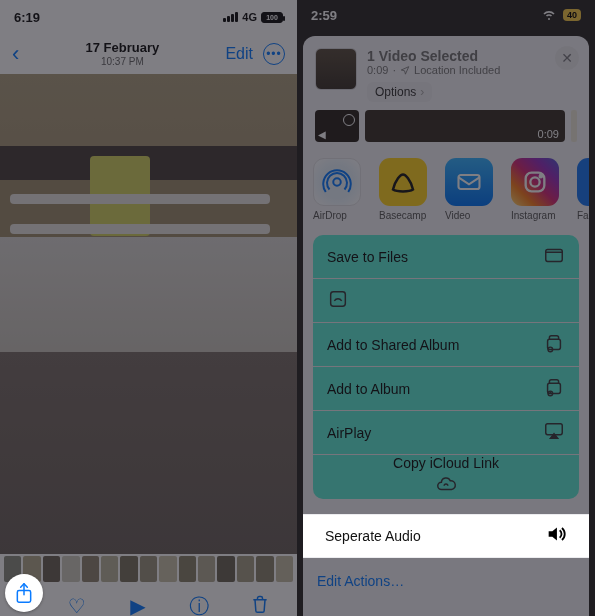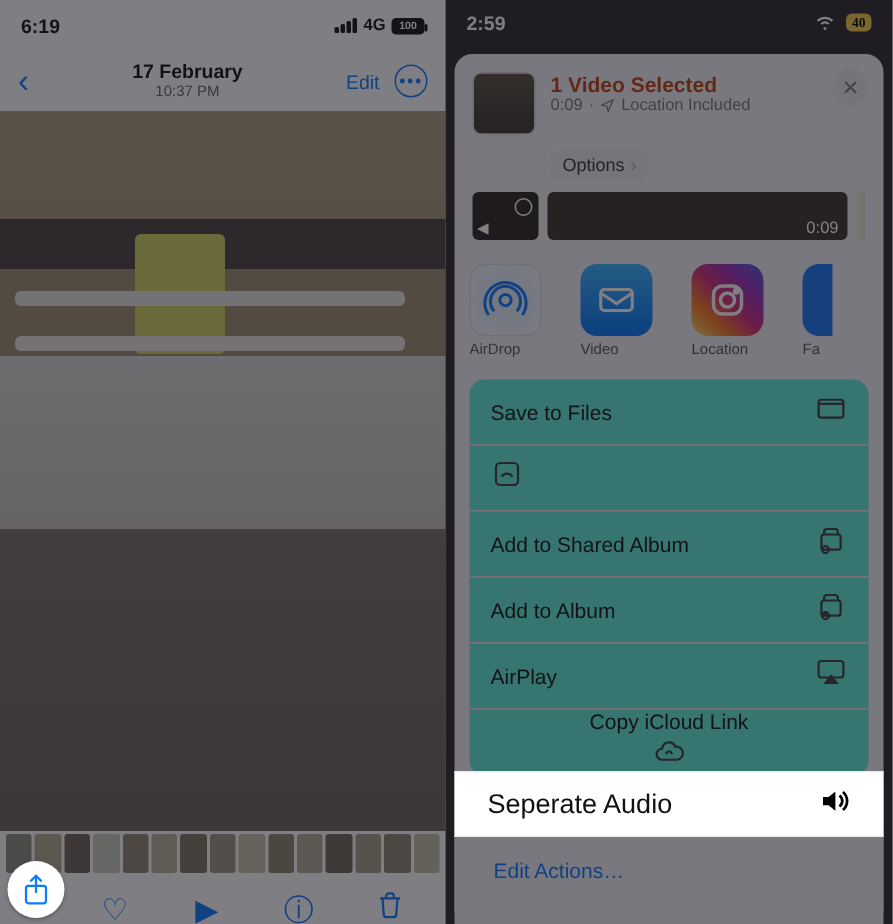--- a/index.html
+++ b/index.html
@@ -17,48 +17,48 @@
   .sig span:nth-child(1){height:4px} .sig span:nth-child(2){height:6px} .sig span:nth-child(3){height:8px} .sig span:nth-child(4){height:10px}
   .batt { border:1px solid #111; border-radius:3px; width:22px; height:11px; position:relative; background:#111; color:#fff; font-size:7px; display:flex;align-items:center;justify-content:center; }
   .batt::after{content:"";position:absolute;right:-3px;top:3px;width:2px;height:5px;background:#111;border-radius:1px;}
 
   .p1-nav { height:40px; display:flex; align-items:center; justify-content:space-between; padding:0 12px; }
   .p1-nav .back { color:#0a7bff; font-size:22px; }
   .p1-nav .title { text-align:center; line-height:1.15; }
   .p1-nav .title .d { font-size:13px; font-weight:600; color:#111; }
   .p1-nav .title .t { font-size:10px; color:#666; }
   .p1-nav .rbtns { display:flex; align-items:center; gap:10px; }
-  .p1-nav .edit { color:#0a7bff; font-size:13px; }
+  .p1-nav .edit { color:#0a7bff; font-size:16px; }
   .p1-nav .more { width:22px;height:22px;border-radius:11px;border:1.5px solid #0a7bff;display:flex;align-items:center;justify-content:center;color:#0a7bff;font-size:12px;letter-spacing:1px; }
 
   .photo-area { position:relative; width:100%; height:480px; background:linear-gradient(180deg,#ad9f7f 0%, #a8997a 15%, #49413d 15%, #49413d 22%, #9e8f6e 22%, #9e8f6e 34%, #d9d7d3 34%, #c9c5bc 58%, #7a6f68 58%, #6c625c 100%); overflow:hidden; }
   .photo-area::before{ content:""; position:absolute; left:90px; top:82px; width:60px; height:80px; background:#d2d25f; border-radius:4px; }
   .photo-area::after{ content:""; position:absolute; left:10px; top:120px; width:260px; height:10px; background:#e7e4df; border-radius:4px; box-shadow:0 30px 0 #e7e4df; }
 
   .thumbs { height:30px; display:flex; gap:2px; padding:2px 4px; }
   .thumb { flex:1; border-radius:2px; }
   .thumb:nth-child(1){background:#8c8f80}.thumb:nth-child(2){background:#b1a98c}.thumb:nth-child(3){background:#6d6457}.thumb:nth-child(4){background:#cccabc}.thumb:nth-child(5){background:#908571}.thumb:nth-child(6){background:#b8b39c}.thumb:nth-child(7){background:#7a7360}.thumb:nth-child(8){background:#9c947f}.thumb:nth-child(9){background:#c7c0a8}.thumb:nth-child(10){background:#8b836c}.thumb:nth-child(11){background:#b2ab94}.thumb:nth-child(12){background:#6e6758}.thumb:nth-child(13){background:#a59e85}.thumb:nth-child(14){background:#8d866f}.thumb:nth-child(15){background:#c3bca4}
 
   .p1-toolbar { position:relative; height:44px; display:flex; align-items:center; justify-content:space-around; padding:0 6px 0 46px; }
   .p1-toolbar .ic { color:#0a7bff; font-size:20px; width:30px; text-align:center; }
   .share-highlight { position:absolute; left:5px; bottom:4px; width:38px; height:38px; border-radius:19px; background:#fff; display:flex; align-items:center; justify-content:center; box-shadow:0 1px 3px rgba(0,0,0,0.3); z-index:10; }
   .share-highlight svg { width:20px; height:22px; }
 
   
   .p2-bg { position:absolute; inset:0; background:#2b2927; }
   .p2-status { position:relative; height:30px; display:flex; align-items:center; justify-content:space-between; padding:0 14px; font-size:13px; font-weight:600; color:#fff; z-index:2;}
   .p2-status .right { display:flex; align-items:center; gap:6px; }
-  .batt2 { background:#f6c945;color:#000;font-size:9px;font-weight:700;border-radius:4px;padding:1px 4px;font-family:Liberation Serif, serif; }
+  .batt2 { background:#f6c945;color:#000;font-size:9px;font-weight:700;border-radius:4px;padding:1px 4px; }
 
   .sheet { position:absolute; left:6px; right:6px; top:36px; bottom:0; background:#f2f2f6; border-radius:12px 12px 0 0; z-index:3; overflow:hidden; }
   .sheet-head { padding:12px 12px 8px 12px; display:flex; align-items:flex-start; gap:10px; position:relative; }
   .sheet-head .thumb2 { width:42px; height:42px; border-radius:6px; background:linear-gradient(180deg,#5a4e3e,#3b332a); border:1px solid #d6d6da; }
-  .sheet-head .meta .t1 { font-size:14px; font-weight:600; color:#c2410c; }
+  .sheet-head .meta .t1 { font-size:14px; font-weight:600; color:#737373; }
   .sheet-head .meta .t2 { font-size:11px; color:#777; display:flex;align-items:center;gap:4px; }
-  .sheet-head .opts { margin-top:24px; display:inline-flex;align-items:center; background:#ecebef; border-radius:6px; padding:3px 8px; font-size:12px; color:#333; }
+  .sheet-head .opts { margin-top:6px; display:inline-flex;align-items:center; background:#ecebef; border-radius:6px; padding:3px 8px; font-size:12px; color:#333; }
   .sheet-head .close { position:absolute; right:10px; top:10px; width:24px;height:24px;border-radius:12px;background:#e9e9ec;color:#7a7a7f;display:flex;align-items:center;justify-content:center;font-size:14px; }
 
   .vidrow { padding:0 12px 10px 12px; display:flex; gap:6px; }
   .vidrow .vsmall { width:44px;height:32px;border-radius:4px;background:#2a241e;position:relative;display:flex;align-items:flex-end;justify-content:flex-start;color:#fff;font-size:10px;padding:2px 3px;}
   .vidrow .vsmall .dot{position:absolute;right:4px;top:4px;width:12px;height:12px;border-radius:6px;border:1.5px solid #fff;}
   .vidrow .vbig { flex:1;height:32px;border-radius:4px;background:#3a3229;position:relative;display:flex;align-items:flex-end;justify-content:flex-end;color:#fff;font-size:11px;padding:2px 6px;}
   .vidrow .vend { width:6px;height:32px;border-radius:2px;background:#ece7d8; }
 
   .apps { padding:6px 0 8px 10px; display:flex; gap:18px; overflow:hidden; }
   .app { width:56px; display:flex; flex-direction:column; align-items:flex-start; gap:4px; }
@@ -71,23 +71,23 @@
   .box-fb{ background:#1877f2; }
 
   .actions { margin:6px 10px 0 10px; background:#5eead4; border-radius:10px; overflow:hidden; }
   .act { height:44px; padding:0 14px; display:flex; align-items:center; justify-content:space-between; border-bottom:1px solid #eceaef; }
   .act:last-child{border-bottom:none;flex-direction:column;}
   .act .lab { font-size:14px; color:#111; }
   .act .icn { color:#3a3a3c; }
   .icn svg { width:22px; height:22px; }
 
   .separate-row { position:absolute; left:6px; right:6px; top:514px; height:44px; background:#fff; z-index:10; display:flex; align-items:center; justify-content:space-between; padding:0 22px; border-top:1px solid #ececef; border-bottom:1px solid #ececef; }
-  .separate-row .lab { font-size:18px; color:#111; }
-
-  .edit-actions { position:absolute; left:6px; right:6px; top:558px; height:58px; padding:14px 26px; z-index:3; background:#f2f2f6; border-radius:0 0 10px 10px; }
+  .separate-row .lab { font-size:14px; color:#111; }
+
+  .edit-actions { position:absolute; left:6px; right:6px; top:558px; height:58px; padding:14px 14px; z-index:3; background:#f2f2f6; border-radius:0 0 10px 10px; }
   .edit-actions .lab { color:#0a7bff; font-size:14px; }
   .mask-top { position:absolute; left:0; right:0; top:0; height:514px; background:rgba(22,20,30,0.55); z-index:8; pointer-events:none;}
   .mask-bot { position:absolute; left:0; right:0; top:558px; bottom:0; background:rgba(22,20,30,0.55); z-index:8; pointer-events:none;}
   .mask-l { position:absolute;left:0;width:6px;top:514px;height:44px;background:rgba(22,20,30,0.55);z-index:8;pointer-events:none;}
   .mask-r { position:absolute;right:0;width:6px;top:514px;height:44px;background:rgba(22,20,30,0.55);z-index:8;pointer-events:none;}
 </style>
 </head>
 <body>
 
 <div class="phone phone-left">
@@ -206,37 +206,45 @@
         <div class="box box-airdrop">
           <svg width="30" height="30" viewBox="0 0 24 24" fill="none" stroke="#0a7bff" stroke-width="1.6">
               <circle cx="12" cy="12" r="3"></circle>
               <path d="M6 18a8 8 0 1112 0"></path>
               <path d="M3 20a11 11 0 1118 0"></path>
             </svg>
         </div>
         <div class="lab">AirDrop</div>
       </div>
       <div class="app">
+        <div class="box box-base">
+          <svg width="30" height="30" viewBox="0 0 24 24" fill="none" stroke="#1a1a1a" stroke-width="2">
+              <path d="M4 18c2-8 6-12 8-12s6 4 8 12c-3 2-13 2-16 0z"></path>
+            </svg>
+        </div>
+        <div class="lab">Basecamp</div>
+      </div>
+      <div class="app">
         <div class="box box-mail">
           <svg width="28" height="28" viewBox="0 0 24 24" fill="none" stroke="#fff" stroke-width="1.8">
               <rect x="3" y="6" width="18" height="12" rx="2"></rect>
               <path d="M3 8l9 6 9-6"></path>
             </svg>
         </div>
         <div class="lab">Video</div>
       </div>
       <div class="app">
         <div class="box box-ig">
           <svg width="28" height="28" viewBox="0 0 24 24" fill="none" stroke="#fff" stroke-width="2">
               <rect x="4" y="4" width="16" height="16" rx="5"></rect>
               <circle cx="12" cy="12" r="4"></circle>
               <circle cx="17" cy="7" r="1" fill="#fff"></circle>
             </svg>
         </div>
-        <div class="lab">Location</div>
+        <div class="lab">Instagram</div>
       </div>
       <div class="app" style="width:20px;">
         <div class="box box-fb" style="width:20px;border-radius:11px 0 0 11px;"></div>
         <div class="lab">Fa</div>
       </div>
     </div>
 
     <div class="actions">
       <div class="act">
         <span class="lab">Save to Files</span>

